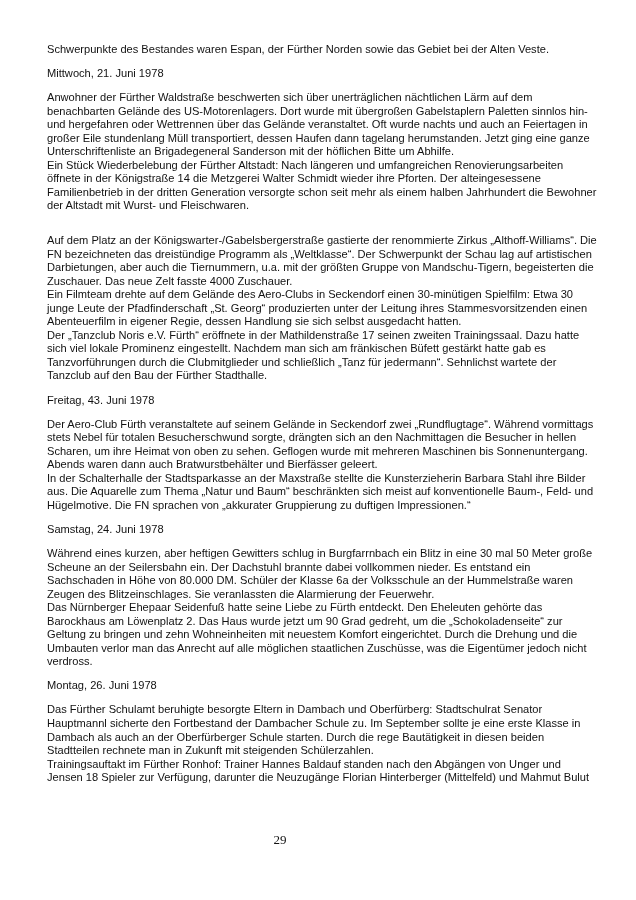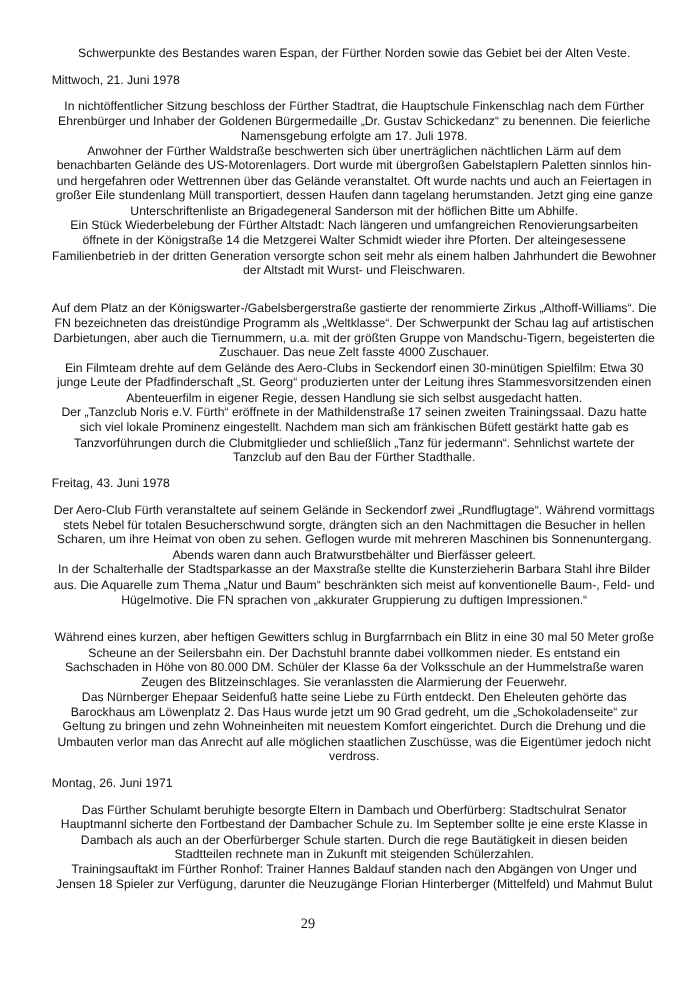--- a/index.html
+++ b/index.html
@@ -2,39 +2,38 @@
 <html><head>
 <meta charset="utf-8">
 <style>
   html, body { margin: 0; padding: 0; background: #ffffff; }
   body { width: 636px; height: 900px; position: relative; overflow: hidden; }
   .page {
     position: absolute; left: 47px; top: 43px; width: 550px;
     font-family: "Liberation Sans", sans-serif;
     font-size: 11.1px; line-height: 13.55px; color: #111;
   }
-  .p { margin: 0; text-align: center; }
+  .p { margin: 0; }
   .gap { height: 10.5px; }
   .h { font-weight: normal; margin: 0; }
   .pagenum {
     position: absolute; left: 0; width: 560px; top: 832px; text-align: center;
     font-family: "Liberation Serif", serif; font-size: 13px; color: #111;
   }
 </style>
 </head>
 <body>
 
 <div class="page">
   <p class="p">Schwerpunkte des Bestandes waren Espan, der Fürther Norden sowie das Gebiet bei der Alten Veste.</p>
   <div class="gap"></div>
 
   <section>
     <p class="h">Mittwoch, 21. Juni 1978</p>
     <div class="gap"></div>
-    <p class="p">In nichtöffentlicher Sitzung beschloss der Fürther Stadtrat, die Hauptschule Finkenschlag nach dem Fürther Ehrenbürger und Inhaber der Goldenen Bürgermedaille „Dr. Gustav Schickedanz“ zu benennen. Die feierliche Namensgebung erfolgte am 17. Juli 1978.</p>
     <p class="p">Anwohner der Fürther Waldstraße beschwerten sich über unerträglichen nächtlichen Lärm auf dem benachbarten Gelände des US-Motorenlagers. Dort wurde mit übergroßen Gabelstaplern Paletten sinnlos hin- und hergefahren oder Wettrennen über das Gelände veranstaltet. Oft wurde nachts und auch an Feiertagen in großer Eile stundenlang Müll transportiert, dessen Haufen dann tagelang herumstanden. Jetzt ging eine ganze Unterschriftenliste an Brigadegeneral Sanderson mit der höflichen Bitte um Abhilfe.</p>
     <p class="p">Ein Stück Wiederbelebung der Fürther Altstadt: Nach längeren und umfangreichen Renovierungsarbeiten öffnete in der Königstraße 14 die Metzgerei Walter Schmidt wieder ihre Pforten. Der alteingesessene Familienbetrieb in der dritten Generation versorgte schon seit mehr als einem halben Jahrhundert die Bewohner der Altstadt mit Wurst- und Fleischwaren.</p>
   </section>
   <div class="gap"></div>
 
   <section>
     <div class="gap"></div>
     <p class="p">Auf dem Platz an der Königswarter-/Gabelsbergerstraße gastierte der renommierte Zirkus „Althoff-Williams“. Die FN bezeichneten das dreistündige Programm als „Weltklasse“. Der Schwerpunkt der Schau lag auf artistischen Darbietungen, aber auch die Tiernummern, u.a. mit der größten Gruppe von Mandschu-Tigern, begeisterten die Zuschauer. Das neue Zelt fasste 4000 Zuschauer.</p>
     <p class="p">Ein Filmteam drehte auf dem Gelände des Aero-Clubs in Seckendorf einen 30-minütigen Spielfilm: Etwa 30 junge Leute der Pfadfinderschaft „St. Georg“ produzierten unter der Leitung ihres Stammesvorsitzenden einen Abenteuerfilm in eigener Regie, dessen Handlung sie sich selbst ausgedacht hatten.</p>
     <p class="p">Der „Tanzclub Noris e.V. Fürth“ eröffnete in der Mathildenstraße 17 seinen zweiten Trainingssaal. Dazu hatte sich viel lokale Prominenz eingestellt. Nachdem man sich am fränkischen Büfett gestärkt hatte gab es Tanzvorführungen durch die Clubmitglieder und schließlich „Tanz für jedermann“. Sehnlichst wartete der Tanzclub auf den Bau der Fürther Stadthalle.</p>
@@ -43,27 +42,28 @@
 
   <section>
     <p class="h">Freitag, 43. Juni 1978</p>
     <div class="gap"></div>
     <p class="p">Der Aero-Club Fürth veranstaltete auf seinem Gelände in Seckendorf zwei „Rundflugtage“. Während vormittags stets Nebel für totalen Besucherschwund sorgte, drängten sich an den Nachmittagen die Besucher in hellen Scharen, um ihre Heimat von oben zu sehen. Geflogen wurde mit mehreren Maschinen bis Sonnenuntergang. Abends waren dann auch Bratwurstbehälter und Bierfässer geleert.</p>
     <p class="p">In der Schalterhalle der Stadtsparkasse an der Maxstraße stellte die Kunsterzieherin Barbara Stahl ihre Bilder aus. Die Aquarelle zum Thema „Natur und Baum“ beschränkten sich meist auf konventionelle Baum-, Feld- und Hügelmotive. Die FN sprachen von „akkurater Gruppierung zu duftigen Impressionen.“</p>
   </section>
   <div class="gap"></div>
 
   <section>
+    <p class="h">Samstag, 24. Juni 1978</p>
     <div class="gap"></div>
     <p class="p">Während eines kurzen, aber heftigen Gewitters schlug in Burgfarrnbach ein Blitz in eine 30 mal 50 Meter große Scheune an der Seilersbahn ein. Der Dachstuhl brannte dabei vollkommen nieder. Es entstand ein Sachschaden in Höhe von 80.000 DM. Schüler der Klasse 6a der Volksschule an der Hummelstraße waren Zeugen des Blitzeinschlages. Sie veranlassten die Alarmierung der Feuerwehr.</p>
     <p class="p">Das Nürnberger Ehepaar Seidenfuß hatte seine Liebe zu Fürth entdeckt. Den Eheleuten gehörte das Barockhaus am Löwenplatz 2. Das Haus wurde jetzt um 90 Grad gedreht, um die „Schokoladenseite“ zur Geltung zu bringen und zehn Wohneinheiten mit neuestem Komfort eingerichtet. Durch die Drehung und die Umbauten verlor man das Anrecht auf alle möglichen staatlichen Zuschüsse, was die Eigentümer jedoch nicht verdross.</p>
   </section>
   <div class="gap"></div>
 
   <section>
-    <p class="h">Montag, 26. Juni 1971</p>
+    <p class="h">Montag, 26. Juni 1978</p>
     <div class="gap"></div>
     <p class="p">Das Fürther Schulamt beruhigte besorgte Eltern in Dambach und Oberfürberg: Stadtschulrat Senator Hauptmannl sicherte den Fortbestand der Dambacher Schule zu. Im September sollte je eine erste Klasse in Dambach als auch an der Oberfürberger Schule starten. Durch die rege Bautätigkeit in diesen beiden Stadtteilen rechnete man in Zukunft mit steigenden Schülerzahlen.</p>
     <p class="p">Trainingsauftakt im Fürther Ronhof: Trainer Hannes Baldauf standen nach den Abgängen von Unger und Jensen 18 Spieler zur Verfügung, darunter die Neuzugänge Florian Hinterberger (Mittelfeld) und Mahmut Bulut</p>
   </section>
 </div>
 
 <div class="pagenum">29</div>
 
 </body></html>

